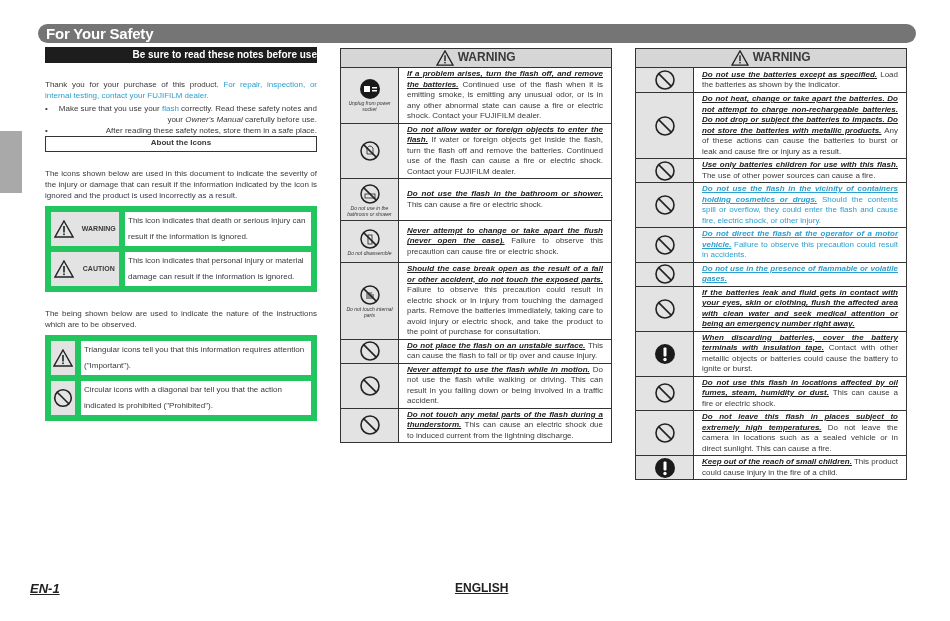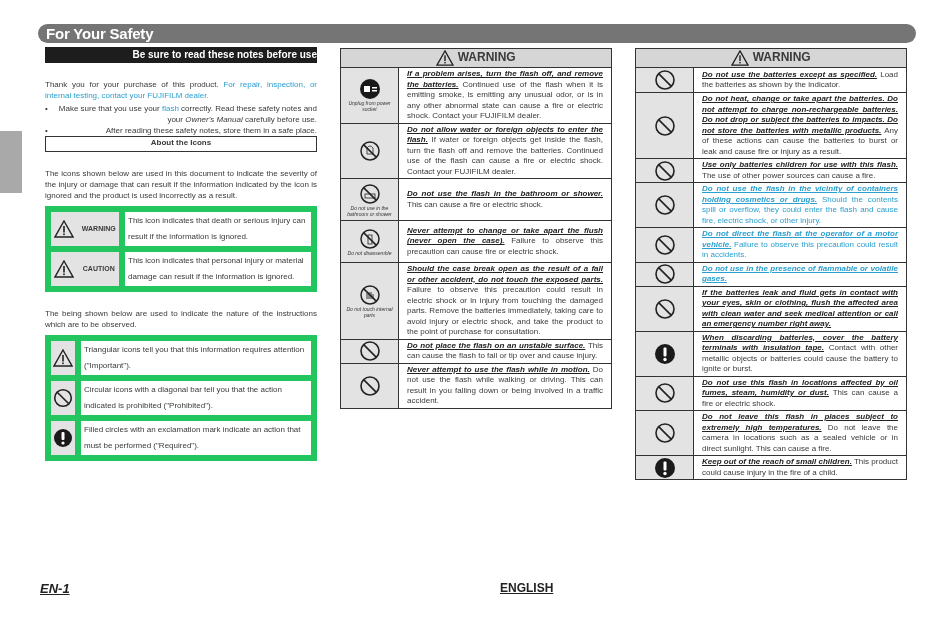--- a/index.html
+++ b/index.html
@@ -32,22 +32,22 @@
 
   .wtable { position: absolute; border: 1.5px solid #333; border-collapse: collapse; font-size: 8px; line-height: 10.5px; }
   .wtable td { border: 1px solid #333; vertical-align: middle; }
   .wtable .whead { background: #d6d6d6; height: 19px; text-align: center; font-weight: bold; font-size: 12px; }
   .wtable td.ic { background: #e3e3e3; text-align: center; width: 58px; }
   .wtable td.txt { padding: 1px 8px; text-align: justify; }
   .icap { display: block; font-size: 5px; font-style: italic; line-height: 6px; color: #333; }
   .bi { font-weight: bold; font-style: italic; text-decoration: underline; color: #222; }
   .bi.bluebi { color: #2a9fd0; }
 
-  .page-num { position: absolute; left: 40px; top: 581px; font-weight: bold; font-style: italic; font-size: 13px; color: #222; text-decoration: underline; }
-  .lang { position: absolute; left: 455px; top: 581px; font-weight: bold; font-size: 12px; color: #222; text-decoration: underline; margin-left: 45px; }
+  .page-num { position: absolute; left: 30px; top: 581px; font-weight: bold; font-style: italic; font-size: 13px; color: #222; text-decoration: underline; }
+  .lang { position: absolute; left: 455px; top: 581px; font-weight: bold; font-size: 12px; color: #222; text-decoration: underline; }
   svg { display: inline-block; vertical-align: middle; }
 </style>
 </head>
 <body>
 
 <div class="tab-marker"></div>
 <div class="title-bar">For Your Safety</div>
 
 <div class="col1">
   <div class="blackbar">Be sure to read these notes before use</div>
@@ -97,28 +97,20 @@
             </svg></td>
       <td class="txt">Triangular icons tell you that this information requires attention ("Important").</td>
     </tr>
     <tr>
       <td class="ic"><svg width="20" height="20" viewBox="0 0 20 20">
               <circle cx="10" cy="10" r="8.3" fill="none" stroke="#222" stroke-width="1.6"></circle>
               <line x1="4.2" y1="4.2" x2="15.8" y2="15.8" stroke="#222" stroke-width="1.6"></line>
             </svg></td>
       <td class="txt">Circular icons with a diagonal bar tell you that the action indicated is prohibited ("Prohibited").</td>
     </tr>
-    <tr>
-      <td class="ic"><svg width="20" height="20" viewBox="0 0 20 20">
-              <circle cx="10" cy="10" r="9" fill="#1a1a1a"></circle>
-              <rect x="8.5" y="4" width="3" height="8" rx="1" fill="#fff"></rect>
-              <circle cx="10" cy="15" r="1.6" fill="#fff"></circle>
-            </svg></td>
-      <td class="txt">Filled circles with an exclamation mark indicate an action that must be performed ("Required").</td>
-    </tr>
   </tbody>
     </table>
 </div>
 
 <table class="wtable" style="left:340px; top:48px; width:272px;">
   <tbody>
       <tr>
         <td colspan="2" class="whead">
     <svg width="18" height="16" viewBox="0 0 20 18">
             <path d="M10 1 L19 17 L1 17 Z" fill="none" stroke="#222" stroke-width="1.4"></path>
@@ -175,20 +167,27 @@
           </svg></td>
     <td class="txt"><span class="bi">Do not place the flash on an unstable surface.</span><span> This can cause the flash to fall or tip over and cause injury.</span></td>
   </tr>
   <tr style="height:28px">
     <td class="ic"><svg width="22" height="22" viewBox="0 0 22 22">
             <circle cx="11" cy="11" r="9" fill="none" stroke="#222" stroke-width="1.6"></circle>
             <line x1="4.6" y1="4.6" x2="17.4" y2="17.4" stroke="#222" stroke-width="1.6"></line>
           </svg></td>
     <td class="txt"><span class="bi">Never attempt to use the flash while in motion.</span><span> Do not use the flash while walking or driving. This can result in you falling down or being involved in a traffic accident.</span></td>
   </tr>
+  <tr style="height:34px">
+    <td class="ic"><svg width="22" height="22" viewBox="0 0 22 22">
+            <circle cx="11" cy="11" r="9" fill="none" stroke="#222" stroke-width="1.6"></circle>
+            <line x1="4.6" y1="4.6" x2="17.4" y2="17.4" stroke="#222" stroke-width="1.6"></line>
+          </svg></td>
+    <td class="txt"><span class="bi">Do not touch any metal parts of the flash during a thunderstorm.</span><span> This can cause an electric shock due to induced current from the lightning discharge.</span></td>
+  </tr>
 </tbody>
   </table>
 
 <table class="wtable" style="left:635px; top:48px; width:272px;">
   <tbody>
       <tr>
         <td colspan="2" class="whead">
     <svg width="18" height="16" viewBox="0 0 20 18">
             <path d="M10 1 L19 17 L1 17 Z" fill="none" stroke="#222" stroke-width="1.4"></path>
             <rect x="9.2" y="6" width="1.6" height="6.5" fill="#222"></rect>
@@ -236,21 +235,21 @@
             <circle cx="11" cy="11" r="9" fill="none" stroke="#222" stroke-width="1.6"></circle>
             <line x1="4.6" y1="4.6" x2="17.4" y2="17.4" stroke="#222" stroke-width="1.6"></line>
           </svg></td>
     <td class="txt blue"><span class="bi bluebi">Do not use in the presence of flammable or volatile gases.</span><span></span></td>
   </tr>
   <tr style="height:34px">
     <td class="ic"><svg width="22" height="22" viewBox="0 0 22 22">
             <circle cx="11" cy="11" r="9" fill="none" stroke="#222" stroke-width="1.6"></circle>
             <line x1="4.6" y1="4.6" x2="17.4" y2="17.4" stroke="#222" stroke-width="1.6"></line>
           </svg></td>
-    <td class="txt"><span class="bi">If the batteries leak and fluid gets in contact with your eyes, skin or clothing, flush the affected area with clean water and seek medical attention or call an emergency number right away.</span><span></span></td>
+    <td class="txt"><span class="bi">If the batteries leak and fluid gets in contact with your eyes, skin or clothing, flush the affected area with clean water and seek medical attention or being an emergency number right away.</span><span></span></td>
   </tr>
   <tr style="height:34px">
     <td class="ic"><svg width="22" height="22" viewBox="0 0 22 22">
             <circle cx="11" cy="11" r="10" fill="#1a1a1a"></circle>
             <rect x="9.5" y="4.5" width="3" height="9" rx="1" fill="#fff"></rect>
             <circle cx="11" cy="16.5" r="1.7" fill="#fff"></circle>
           </svg></td>
     <td class="txt"><span class="bi">When discarding batteries, cover the battery terminals with insulation tape.</span><span> Contact with other metallic objects or batteries could cause the battery to ignite or burst.</span></td>
   </tr>
   <tr style="height:24px">

